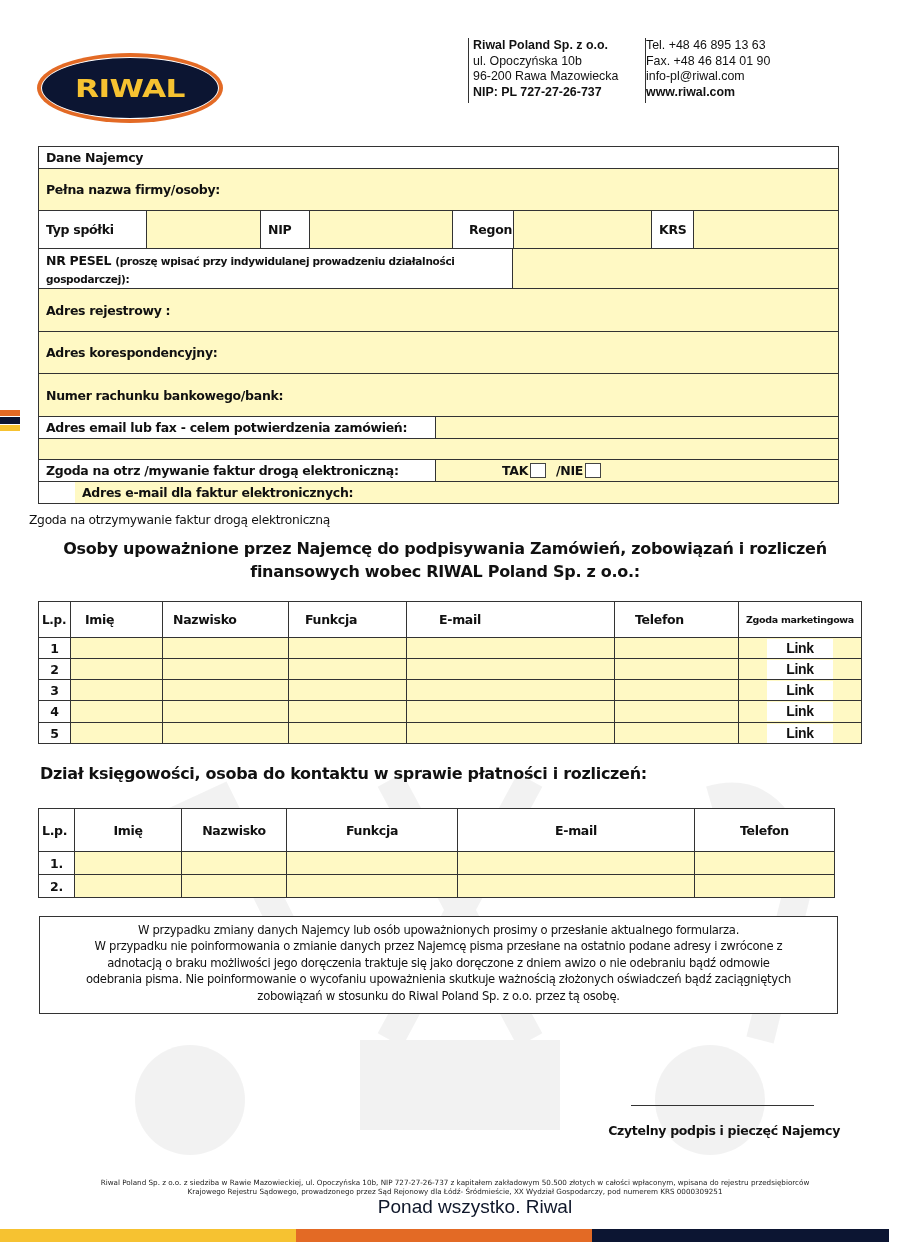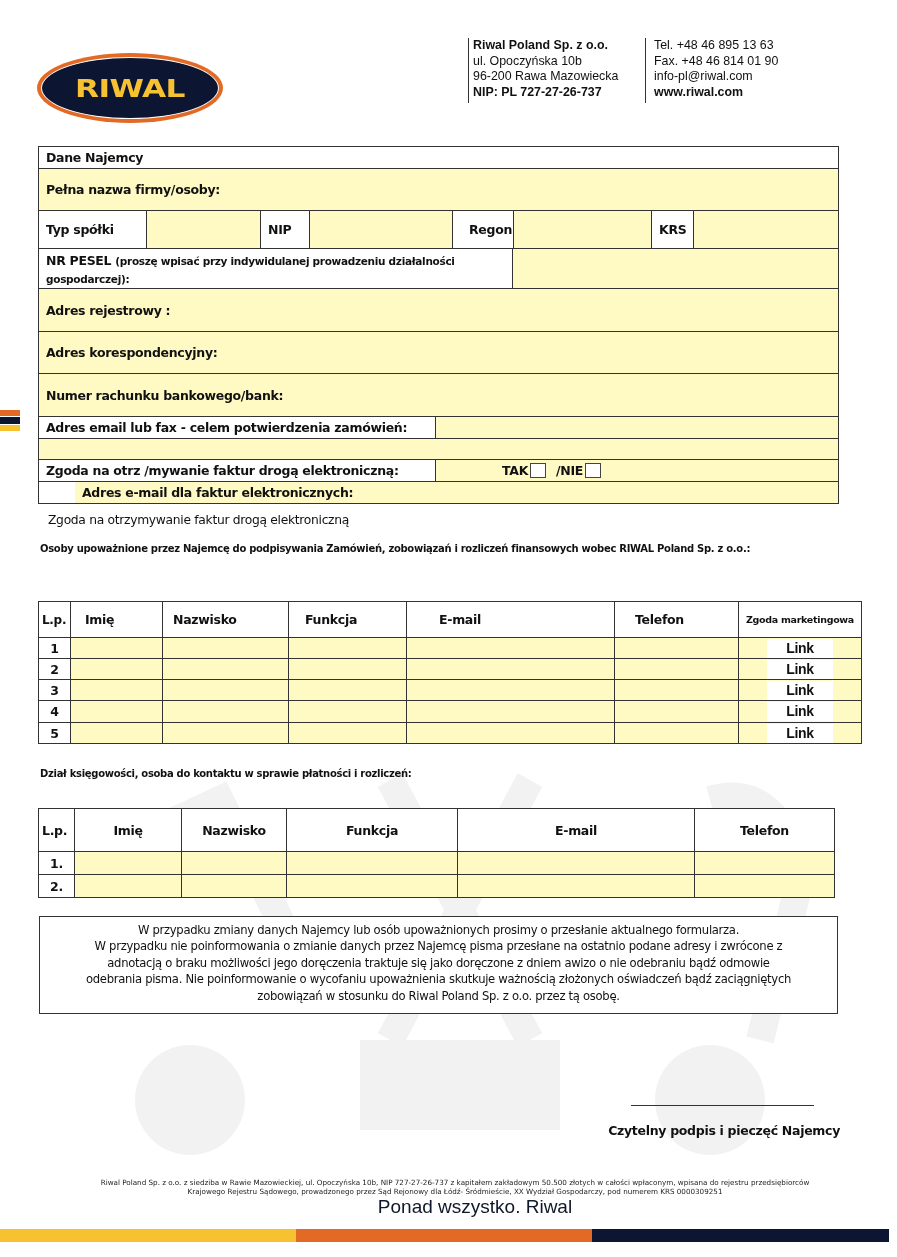--- a/index.html
+++ b/index.html
@@ -10,39 +10,39 @@
   .watermark { position: absolute; left: 60px; top: 740px; width: 780px; height: 440px; opacity: 0.06; pointer-events: none; }
 
   
   .logo { position: absolute; left: 37px; top: 53px; width: 186px; height: 70px; border-radius: 50%; background: #e36a25; padding: 4px; }
   .logo-inner { width: 100%; height: 100%; border-radius: 50%; background: #0c1532; border: 1.5px solid #fff; display: flex; align-items: center; justify-content: center; }
   .logo-text { color: #f6c231; font-family: "DejaVu Sans", sans-serif; font-weight: 900; font-size: 25px; letter-spacing: -0.5px; transform: scaleX(1.25); }
 
   
   .hdr { position: absolute; top: 38px; font-size: 12.4px; line-height: 15.5px; color: #111; }
   .hdr-col1 { left: 468px; padding-left: 4px; border-left: 1px solid #333; height: 65px; }
-  .hdr-col2 { left: 645px; padding-left: 8px; border-left: 1px solid #333; height: 65px; }
+  .hdr-col2 { left: 645px; border-left: 1px solid #333; height: 65px; }
   .b { font-weight: bold; }
 
   
   .sidemark { position: absolute; left: 0; width: 20px; }
 
   
   .form { position: absolute; left: 38px; top: 146px; width: 801px; border: 1.5px solid #333; }
   .row { display: flex; border-bottom: 1.5px solid #333; }
   .row:last-child { border-bottom: none; padding-left: 36px; }
   .cell { background: #fff9c4; display: flex; align-items: center; padding: 0 7px; font-family: "DejaVu Sans", sans-serif; font-weight: bold; font-size: 12.5px; letter-spacing: -0.3px; }
   .cell.w { background: #fff; }
   .cell + .cell { border-left: 1.5px solid #333; }
   .lbl-sm { font-size: 10.5px; }
 
   .chk { display: inline-block; width: 16px; height: 15px; background: #fff; border: 1.5px solid #444; margin-left: 2px; vertical-align: middle; }
 
   .plain { position: absolute; font-family: "DejaVu Sans", sans-serif; font-size: 12.3px; letter-spacing: -0.3px; }
-  .section-title { position: absolute; font-family: "DejaVu Sans", sans-serif; font-weight: bold; font-size: 10px; letter-spacing: -0.3px; line-height: 23px; }
+  .section-title { position: absolute; font-family: "DejaVu Sans", sans-serif; font-weight: bold; font-size: 16px; letter-spacing: -0.3px; line-height: 23px; text-align: center; }
 
   
   table { position: absolute; border-collapse: collapse; font-family: "DejaVu Sans", sans-serif; letter-spacing: -0.3px; }
   td, th { border: 1.5px solid #333; }
   th { background: #fff; font-weight: bold; font-size: 12.5px; text-align: left; padding: 0 8px; }
   td { background: #fff9c4; font-size: 12.5px; }
   td.lp { background: #fff; font-weight: bold; text-align: center; }
   td.link { text-align: center; }
   .link-text { display: inline-block; background: #fff; width: 66px; font-family: "Liberation Sans", sans-serif; font-weight: bold; font-size: 14px; line-height: 19px; color: #111; }
 
@@ -152,21 +152,21 @@
       <span class="chk"></span>
     </div>
   </div>
   <div class="row" style="height:21px;">
     <div class="cell" style="width:100%;">
       <span>Adres e-mail dla faktur elektronicznych:</span>
     </div>
   </div>
 </div>
 
-<div class="plain" style="left:48px;top:513px;">Zgoda na otrzymywanie faktur drogą elektroniczną</div>
+<div class="plain" style="left:29px;top:513px;">Zgoda na otrzymywanie faktur drogą elektroniczną</div>
 
 <div class="section-title" style="left:40px;top:537px;width:810px;">Osoby upoważnione przez Najemcę do podpisywania Zamówień, zobowiązań i rozliczeń finansowych wobec RIWAL Poland Sp. z o.o.:</div>
 
 <table style="left:38px;top:601px;width:824px;">
   <tbody>
       <tr style="height:36px;">
     <th style="width:32px;padding:0 3px;font-size:12px;">L.p.</th>
     <th style="width:92px;padding-left:14px;">Imię</th>
     <th style="width:126px;padding-left:10px;">Nazwisko</th>
     <th style="width:118px;padding-left:16px;">Funkcja</th>

